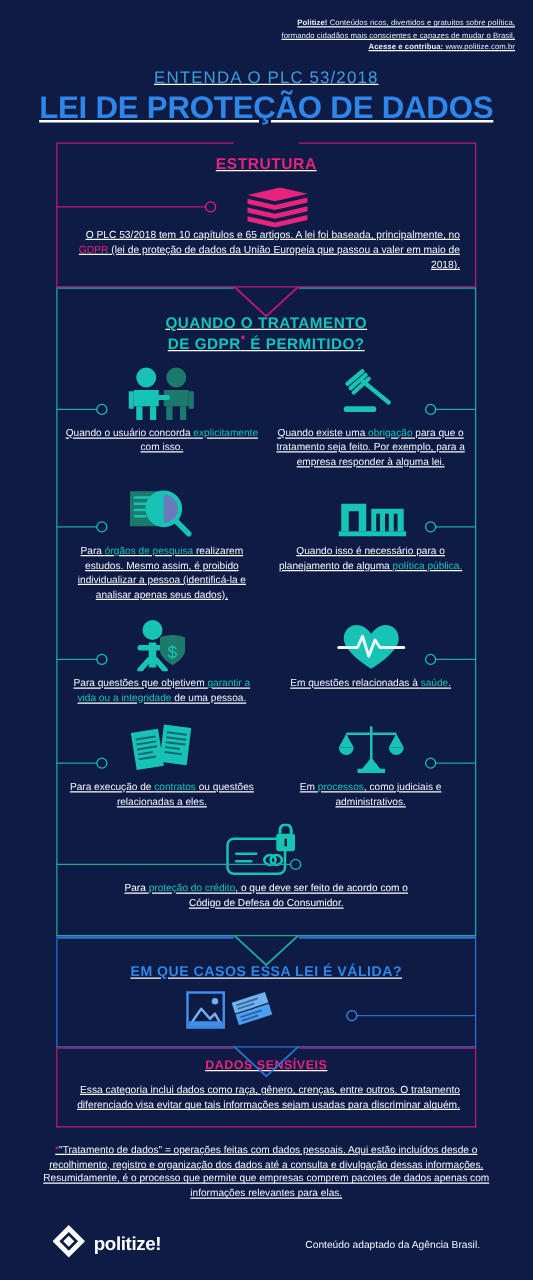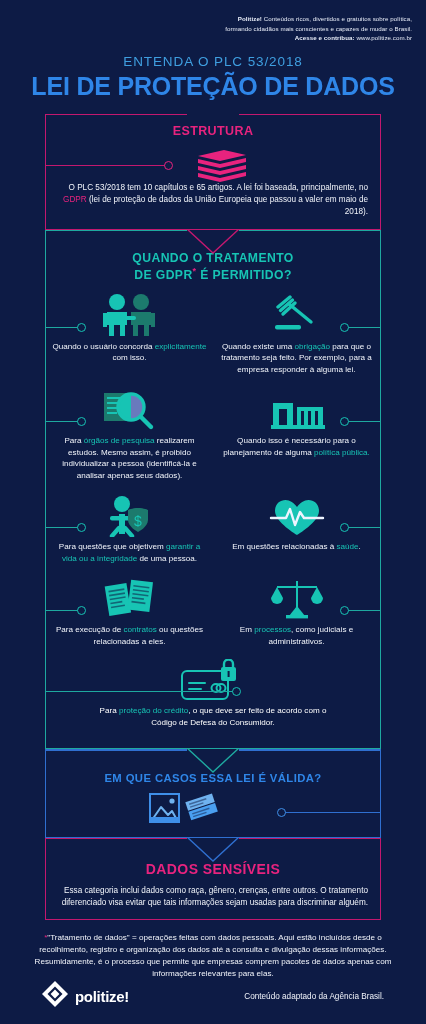--- a/index.html
+++ b/index.html
@@ -9,20 +9,21 @@
     background: #0d1b45;
     font-family: "Liberation Sans", sans-serif;
     overflow: hidden;
   }
   .page {
     position: relative;
     width: 426px;
     height: 1024px;
     background: #0d1b45;
     color: #ffffff;
+    text-decoration: underline;
   }
 
   
   .topbar {
     padding: 14px 14px 0 14px;
     text-align: right;
   }
   .topbar p {
     font-size: 6.2px;
     line-height: 1.55;
@@ -505,21 +506,21 @@
     <div class="topedge">
       <div class="seg"></div>
         <div class="gap"></div>
         <div class="seg"></div>
     </div>
     <div class="chev">
       <svg width="54" height="26" viewBox="0 0 54 26">
           <polyline points="1,0 27,24 53,0" fill="none" stroke="#2f6fd0" stroke-width="1.4"></polyline>
         </svg>
     </div>
-    <div class="sect-title t-pink" style="font-size:14px;padding-top:22px">DADOS SENSÍVEIS</div>
+    <div class="sect-title t-pink" style="font-size:10px;padding-top:8px">DADOS SENSÍVEIS</div>
     <p class="body-txt" style="padding-top:7px">Essa categoria inclui dados como raça, gênero, crenças, entre outros. O tratamento diferenciado visa evitar que tais informações sejam usadas para discriminar alguém.</p>
   </section>
 
   <p class="footnote"><span class="star">*</span><span>"Tratamento de dados" = operações feitas com dados pessoais. Aqui estão incluídos desde o recolhimento, registro e organização dos dados até a consulta e divulgação dessas informações. Resumidamente, é o processo que permite que empresas comprem pacotes de dados apenas com informações relevantes para elas.</span></p>
 
   <div class="footer">
     <div class="brand">
       <span>
         <svg width="26" height="26" viewBox="0 0 26 26">
           <path d="M13 0 L26 13 L13 26 L0 13 Z" fill="#ffffff"></path>

